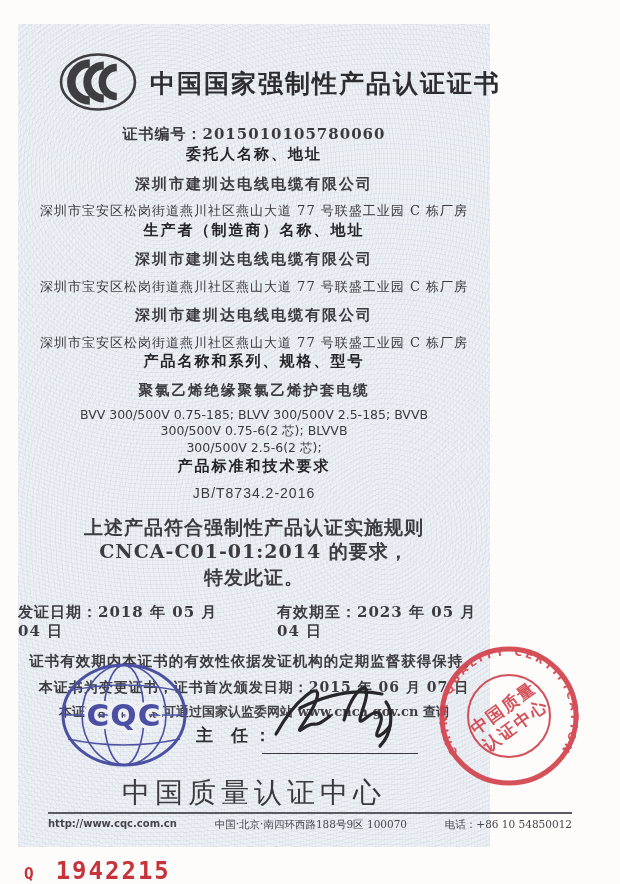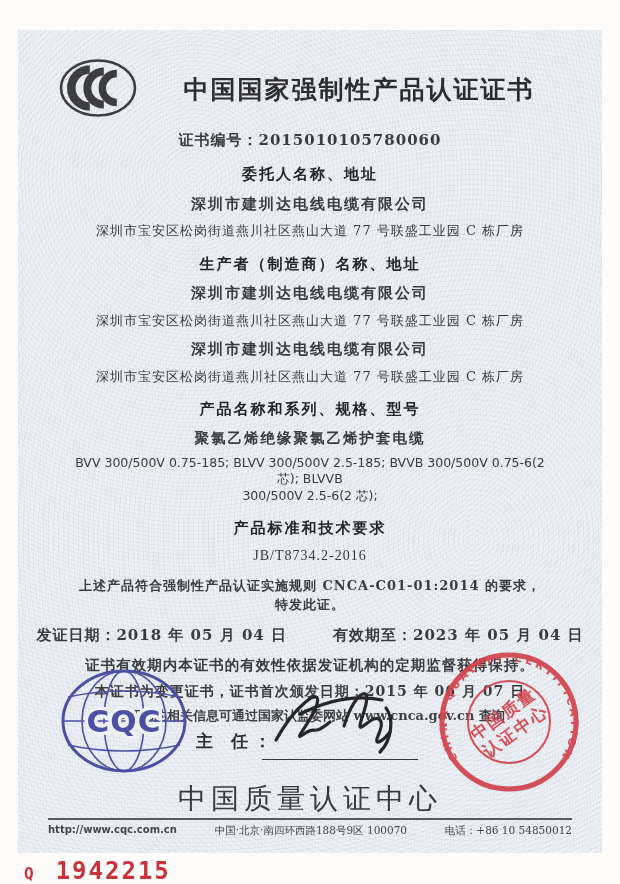--- a/index.html
+++ b/index.html
@@ -4,43 +4,43 @@
 <style>
   * { margin:0; padding:0; box-sizing:border-box; }
   html,body { width:620px; height:884px; }
   body {
     background:#fdfcfb;
     font-family:"DejaVu Serif","Liberation Serif",serif;
     position:relative; overflow:hidden;
     color:#3b3b40;
   }
   .paper {
-    position:absolute; left:18px; top:30px; width:584px; height:823px;
+    position:absolute; left:18px; top:24px; width:472px; height:823px;
     background-color:#edf0f4;
     background-image:
       repeating-radial-gradient(circle at 30% 18%, rgba(140,160,185,.11) 0 1px, rgba(255,255,255,0) 1px 4px),
       repeating-radial-gradient(circle at 78% 62%, rgba(140,160,185,.10) 0 1px, rgba(255,255,255,0) 1px 5px),
       repeating-linear-gradient(88deg, rgba(150,168,190,.06) 0 1px, transparent 1px 3px);
   }
   .header { display:flex; align-items:center; padding:28px 34px 0 40px; }
   .ccc-logo { flex:0 0 92px; height:62px; }
   .cert-title {
     flex:1; text-align:center; font-size:25px; font-weight:bold;
     letter-spacing:2px; color:#2c2c31; white-space:nowrap;
   }
   .line { text-align:center; line-height:1.25; }
   .cert-no { margin-top:11px; font-size:15px; font-weight:bold; letter-spacing:1px; }
-  .sec-head { margin-top:15px; font-size:15px; font-weight:bold; letter-spacing:2px; color:#242429; }
+  .sec-head { margin-top:1px; font-size:15px; font-weight:bold; letter-spacing:2px; color:#242429; }
   .co-name  { margin-top:11px; font-size:15px; font-weight:bold; letter-spacing:2px; }
   .co-addr  { margin-top:10px; font-size:13px; letter-spacing:1px; color:#38383d; }
   .prod-name{ margin-top:10px; font-size:14.5px; font-weight:bold; letter-spacing:2px; }
   .models   { margin-top:8px; font-size:12.5px; font-family:"DejaVu Sans","Liberation Sans",sans-serif; color:#3a3a3f; padding:0 46px; }
   .models2  { margin-top:2px; }
-  .std-val  { margin-top:9px; font-size:14px; font-family:Liberation Serif, serif; color:#3a3a3f; letter-spacing:1px; }
-  .statement{ margin-top:14px; font-size:13px; font-weight:bold; letter-spacing:1px; padding:0 30px; }
+  .std-val  { margin-top:9px; font-size:14px; font-family:Liberation Sans, sans-serif; color:#3a3a3f; letter-spacing:1px; }
+  .statement{ margin-top:14px; font-size:19px; font-weight:bold; letter-spacing:1px; padding:0 30px; }
   .statement2{ margin-top:2px; }
   .dates    { margin-top:13px; font-size:15px; font-weight:bold; letter-spacing:1px;
               display:flex; justify-content:center; gap:46px; }
   .note1    { margin-top:11px; font-size:14.5px; font-weight:bold; letter-spacing:1px; }
   .note2    { margin-top:9px; font-size:14px; font-weight:bold; letter-spacing:1px; }
   .note3    { margin-top:8px; font-size:13px; font-weight:bold; color:#3f3f44; }
 
   .cqc-logo { position:absolute; left:40px; top:636px; width:132px; height:112px; }
   .director { position:absolute; left:178px; top:700px; font-size:17px; font-weight:bold;
               letter-spacing:6px; color:#2e2e33; }

